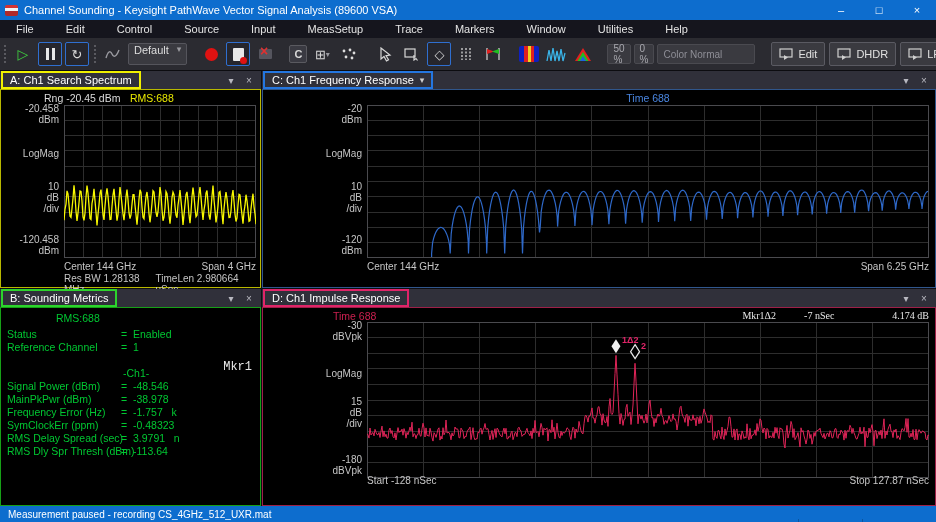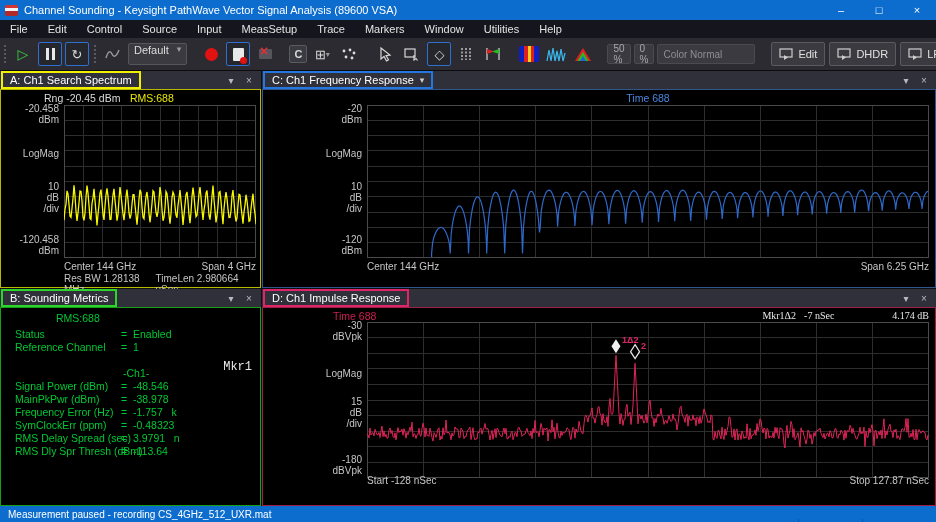--- a/index.html
+++ b/index.html
@@ -8,21 +8,21 @@
 
   
   .titlebar{height:20px;background:#0d6dce;display:flex;align-items:center;color:#fff;font-size:11px;}
   .app-icon{width:13px;height:11px;margin:0 6px 0 5px;border-radius:2px;
     background:linear-gradient(180deg,#d23333 0 30%,#f2f2f2 30% 55%,#b02a2a 55% 100%);}
   .win-controls{margin-left:auto;display:flex;height:100%;}
   .win-btn{width:38px;display:flex;align-items:center;justify-content:center;font-size:11px;color:#fff;}
 
   
   .menubar{height:18px;background:#15151d;display:flex;align-items:center;color:#e4e4e4;font-size:11px;}
-  .menu-item{padding:0 10px;height:100%;display:flex;align-items:center;cursor:default;}
+  .menu-item{padding:0 16px;height:100%;display:flex;align-items:center;cursor:default;}
 
   
   .toolbar{height:32px;background:#2b2b31;display:flex;align-items:center;gap:3px;padding:0 2px;border-bottom:1px solid #0c0c10;}
   .grip{width:5px;height:18px;border-left:2px dotted #5a5a60;margin:0 2px;}
   .tsep{width:1px;height:22px;background:#1b1b20;margin:0 3px;}
   .tbtn{min-width:22px;height:22px;display:flex;align-items:center;justify-content:center;color:#d8d8d8;font-size:13px;border:1px solid transparent;border-radius:2px;}
   .tbtn.sel{border:1px solid #2f6fd0;background:#26262d;}
   .play-glyph{color:#3ecb3e;font-size:14px;}
   .pause-bars{display:flex;gap:3px;}
   .pause-bars i{width:3px;height:12px;background:#e8e8e8;}
@@ -62,21 +62,21 @@
   .xrow{position:absolute;display:flex;justify-content:space-between;font-size:10px;color:#c6c6c6;}
   .inf{position:absolute;font-size:10.5px;white-space:pre;}
   .mono{font-family:Liberation Serif, serif;}
 
   
   .metrics{position:absolute;left:6px;top:4px;right:6px;font-size:10.5px;color:#00c832;}
   .metrics-head{position:relative;height:16px;}
   .m-rms{position:absolute;left:49px;top:0;}
   .m-mkr{position:absolute;right:2px;top:0;color:#e8e8e8;font-family:Liberation Mono, monospace;font-size:12px;margin-top:48px;}
   .metric-row{height:13px;position:relative;white-space:pre;}
-  .m-label{position:absolute;left:8px;}
+  .m-label{position:absolute;left:0;}
   .m-eq{position:absolute;left:114px;}
   .m-val{position:absolute;left:126px;white-space:pre;}
   .m-group{position:absolute;left:116px;}
 
   
   .statusbar{height:17px;background:#0d6dce;display:flex;align-items:center;color:#fff;font-size:10px;}
   .status-msg{padding-left:8px;}
   .status-right{margin-left:auto;display:flex;align-items:center;height:100%;}
   .status-cell{padding:0 12px;height:100%;display:flex;align-items:center;border-left:1px solid #0a55a0;margin-top:26px;}
 </style>
@@ -383,21 +383,21 @@
           </div>
         <div class="ph-controls">
           <span class="ph-btn">▾</span>
           <span class="ph-btn">×</span>
         </div>
       </div>
       <div class="panel-body">
         <span class="inf" style="left:70px;top:2px;color:#cc2050;">Time 688</span>
         <div class="inf mono" style="right:6px;top:2px;color:#e8e8e8;font-size:10px;display:flex;">
           <span>Mkr1Δ2</span>
-          <span style="margin-left:8px;">-7 nSec</span>
+          <span style="margin-left:28px;">-7 nSec</span>
           <span style="margin-left:58px;">4.174 dB</span>
         </div>
         <svg id="plot-d" class="plot" style="left:104px;top:14px;width:562px;height:156px;" viewBox="0 0 562 156">
             <g shape-rendering="crispEdges" stroke="#2d2d2d" stroke-width="1">
               <line x1="56.2" y1="0" x2="56.2" y2="156"></line>
               <line x1="112.4" y1="0" x2="112.4" y2="156"></line>
               <line x1="168.6" y1="0" x2="168.6" y2="156"></line>
               <line x1="224.8" y1="0" x2="224.8" y2="156"></line>
               <line x1="281.0" y1="0" x2="281.0" y2="156"></line>
               <line x1="337.2" y1="0" x2="337.2" y2="156"></line>

